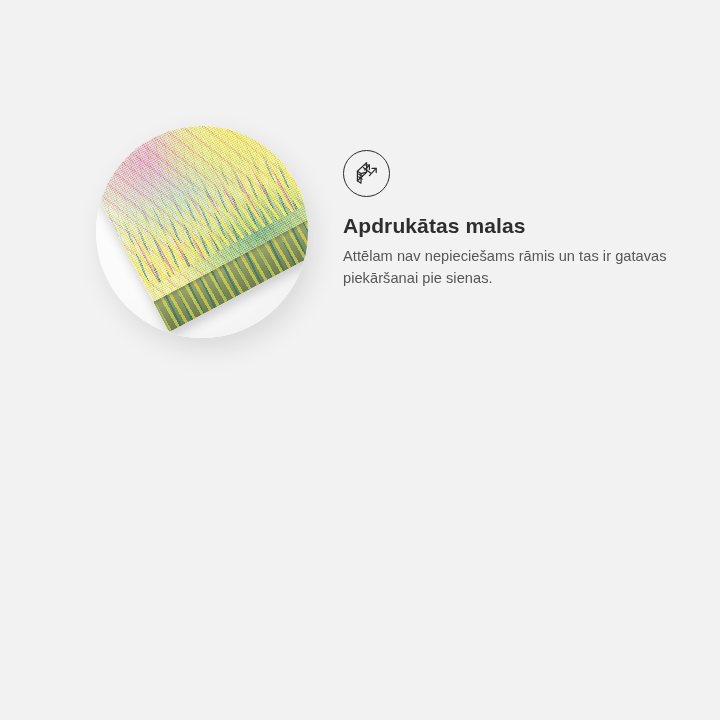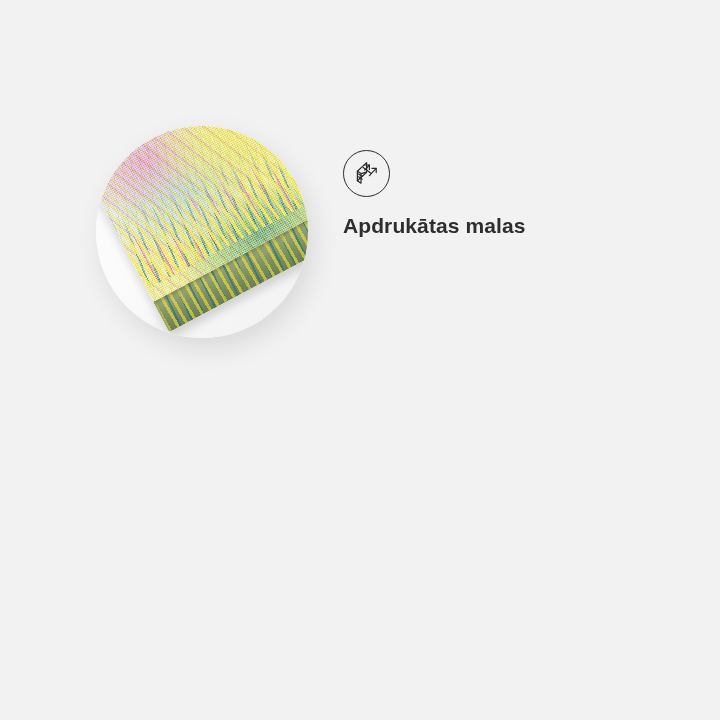--- a/index.html
+++ b/index.html
@@ -181,20 +181,21 @@
             <path d="M6.6 17.8 L10.2 20.2"></path>
             <path d="M11.2 8.6 L18.6 14.0"></path>
             <path d="M12.6 6.0 L17.4 6.0 L17.4 10.6"></path>
             <path d="M17.4 6.0 L12.8 11.0"></path>
             <path d="M20.0 9.4 L24.2 9.4 L24.2 13.6"></path>
             <path d="M24.2 9.4 L17.4 16.6"></path>
           </g>
         </svg>
       </div>
       <h2 class="feature-title">Apdrukātas malas</h2>
+      <p class="feature-desc">Attēlam nav nepieciešams rāmis un tas ir gatavas piekāršanai pie sienas.</p>
     </div>
   </section>
 
   <section class="feature" id="feature-eco-product">
 
     
 
     
   </section>
 

